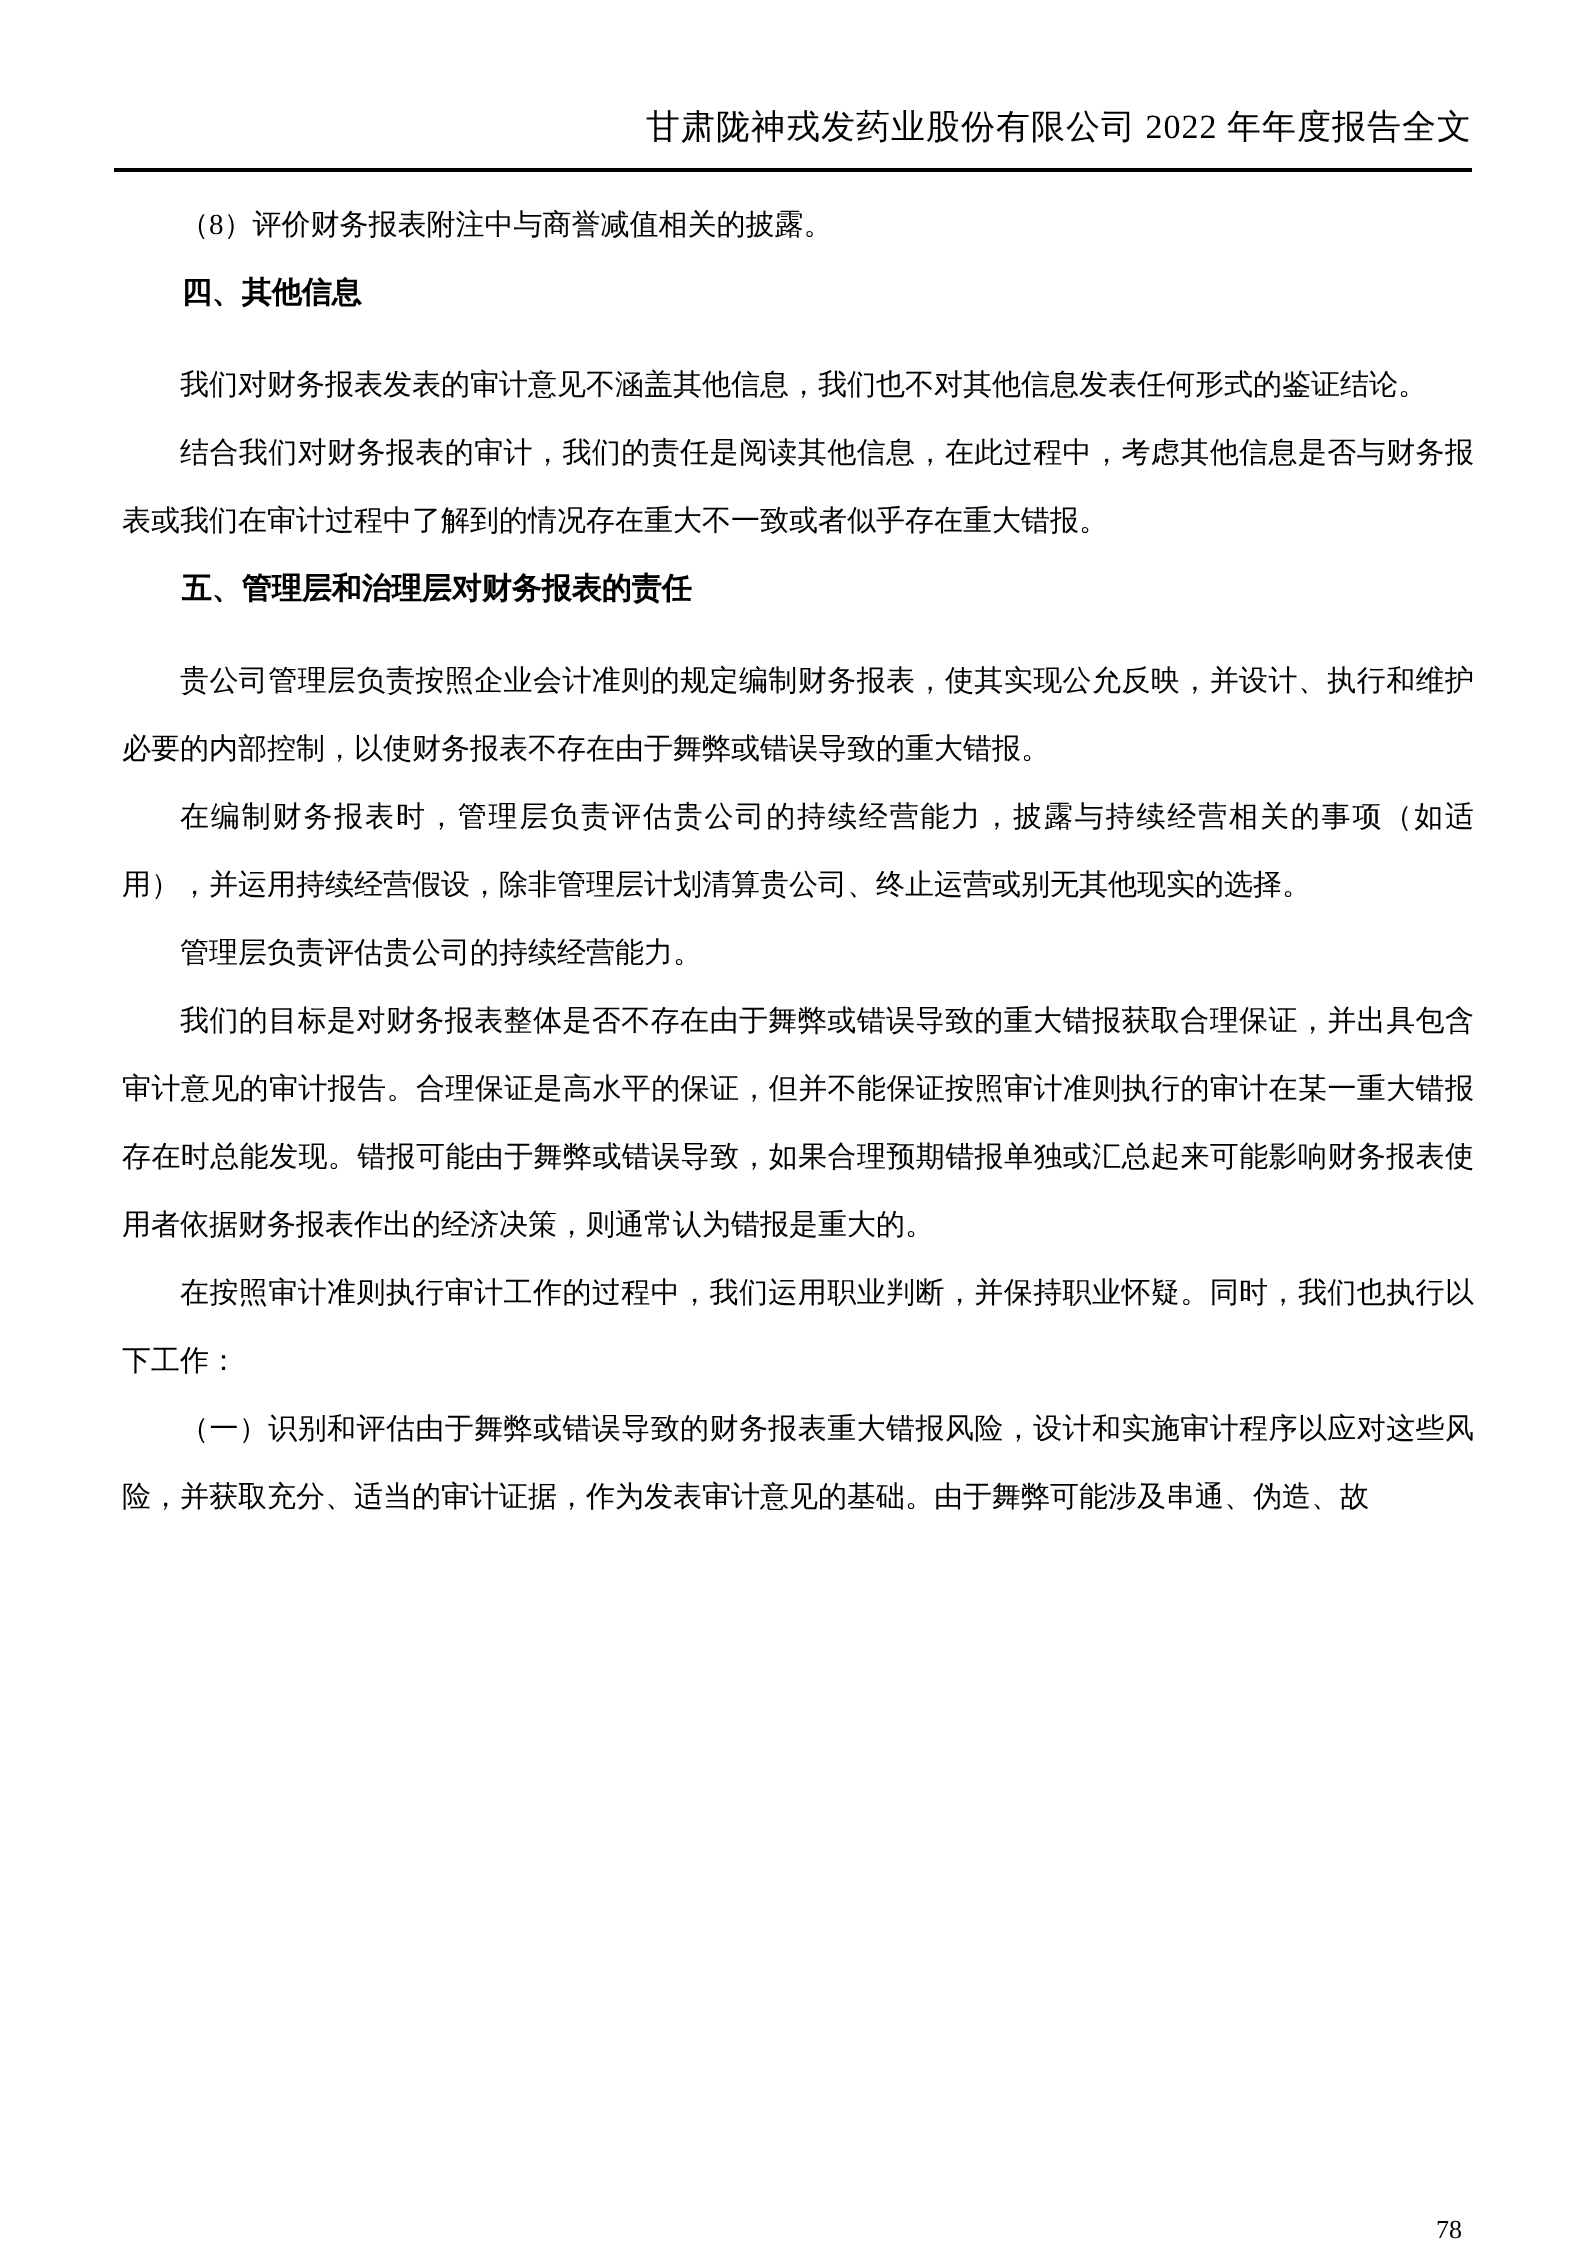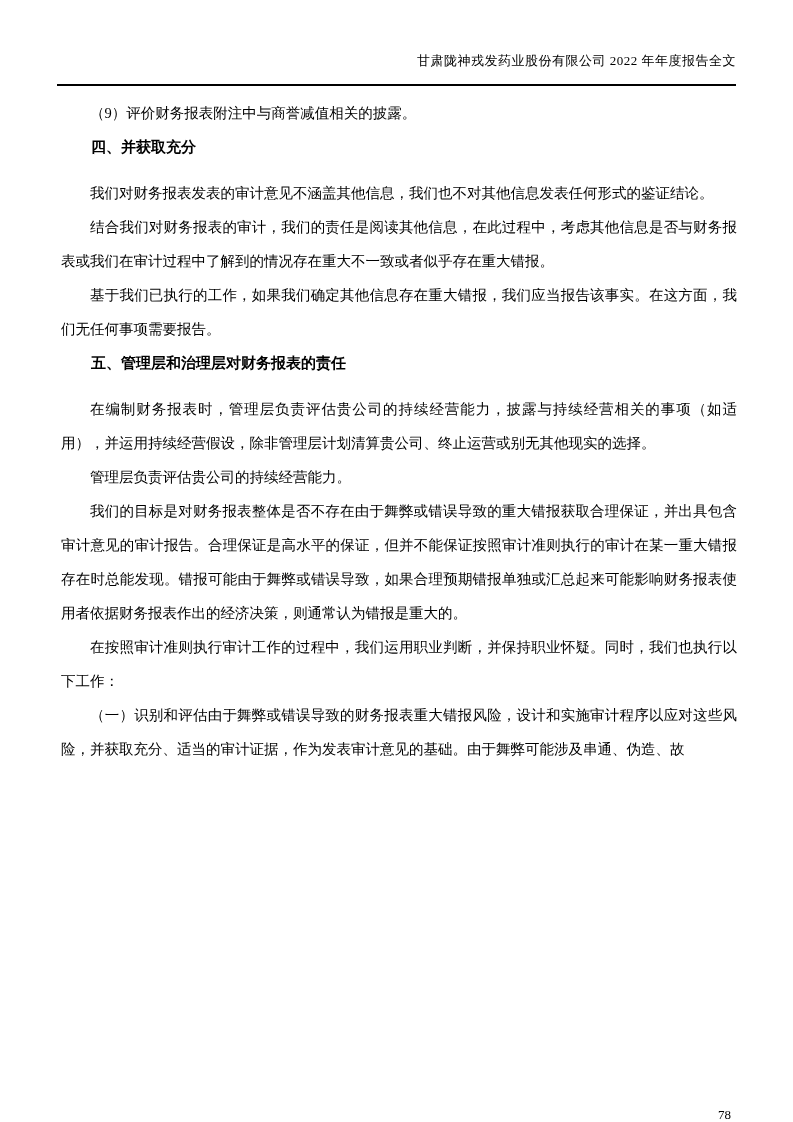--- a/index.html
+++ b/index.html
@@ -15,21 +15,21 @@
     overflow: hidden;
     color: #000000;
     font-family: "Liberation Serif", "DejaVu Serif", serif;
   }
   .header-title {
     position: absolute;
     top: 52px;
     left: 57px;
     right: 57px;
     text-align: right;
-    font-size: 13px;
+    font-size: 17px;
     letter-spacing: 0.5px;
     white-space: nowrap;
   }
   .header-rule {
     position: absolute;
     top: 84px;
     left: 57px;
     right: 57px;
     height: 0;
     border-top: 2px solid #000000;
@@ -69,26 +69,26 @@
 </head>
 <body>
 
 <div class="page">
 
   <div class="header-title">甘肃陇神戎发药业股份有限公司 2022 年年度报告全文</div>
 
   <div class="header-rule"></div>
 
   <div class="doc-body">
-    <p class="para">（9）评价财务报表附注中与商誉减值相关的披露。</p>
-    <h3 class="heading">四、并获取充分</h3>
+    <p class="para">（8）评价财务报表附注中与商誉减值相关的披露。</p>
+    <h3 class="heading">四、其他信息</h3>
     <p class="para">我们对财务报表发表的审计意见不涵盖其他信息，我们也不对其他信息发表任何形式的鉴证结论。</p>
     <p class="para">结合我们对财务报表的审计，我们的责任是阅读其他信息，在此过程中，考虑其他信息是否与财务报表或我们在审计过程中了解到的情况存在重大不一致或者似乎存在重大错报。</p>
-    <p class="para">基于我们已执行的工作，如果我们确定其他信息存在重大错报，我们应当报告该事实。在这方面，我们无任何事项需要报告。</p>
     <h3 class="heading">五、管理层和治理层对财务报表的责任</h3>
+    <p class="para">贵公司管理层负责按照企业会计准则的规定编制财务报表，使其实现公允反映，并设计、执行和维护必要的内部控制，以使财务报表不存在由于舞弊或错误导致的重大错报。</p>
     <p class="para">在编制财务报表时，管理层负责评估贵公司的持续经营能力，披露与持续经营相关的事项（如适用），并运用持续经营假设，除非管理层计划清算贵公司、终止运营或别无其他现实的选择。</p>
     <p class="para">管理层负责评估贵公司的持续经营能力。</p>
     <p class="para">我们的目标是对财务报表整体是否不存在由于舞弊或错误导致的重大错报获取合理保证，并出具包含审计意见的审计报告。合理保证是高水平的保证，但并不能保证按照审计准则执行的审计在某一重大错报存在时总能发现。错报可能由于舞弊或错误导致，如果合理预期错报单独或汇总起来可能影响财务报表使用者依据财务报表作出的经济决策，则通常认为错报是重大的。</p>
     <p class="para">在按照审计准则执行审计工作的过程中，我们运用职业判断，并保持职业怀疑。同时，我们也执行以下工作：</p>
     <p class="para">（一）识别和评估由于舞弊或错误导致的财务报表重大错报风险，设计和实施审计程序以应对这些风险，并获取充分、适当的审计证据，作为发表审计意见的基础。由于舞弊可能涉及串通、伪造、故</p>
   </div>
 
   <div class="page-number">78</div>
 
 </div>

